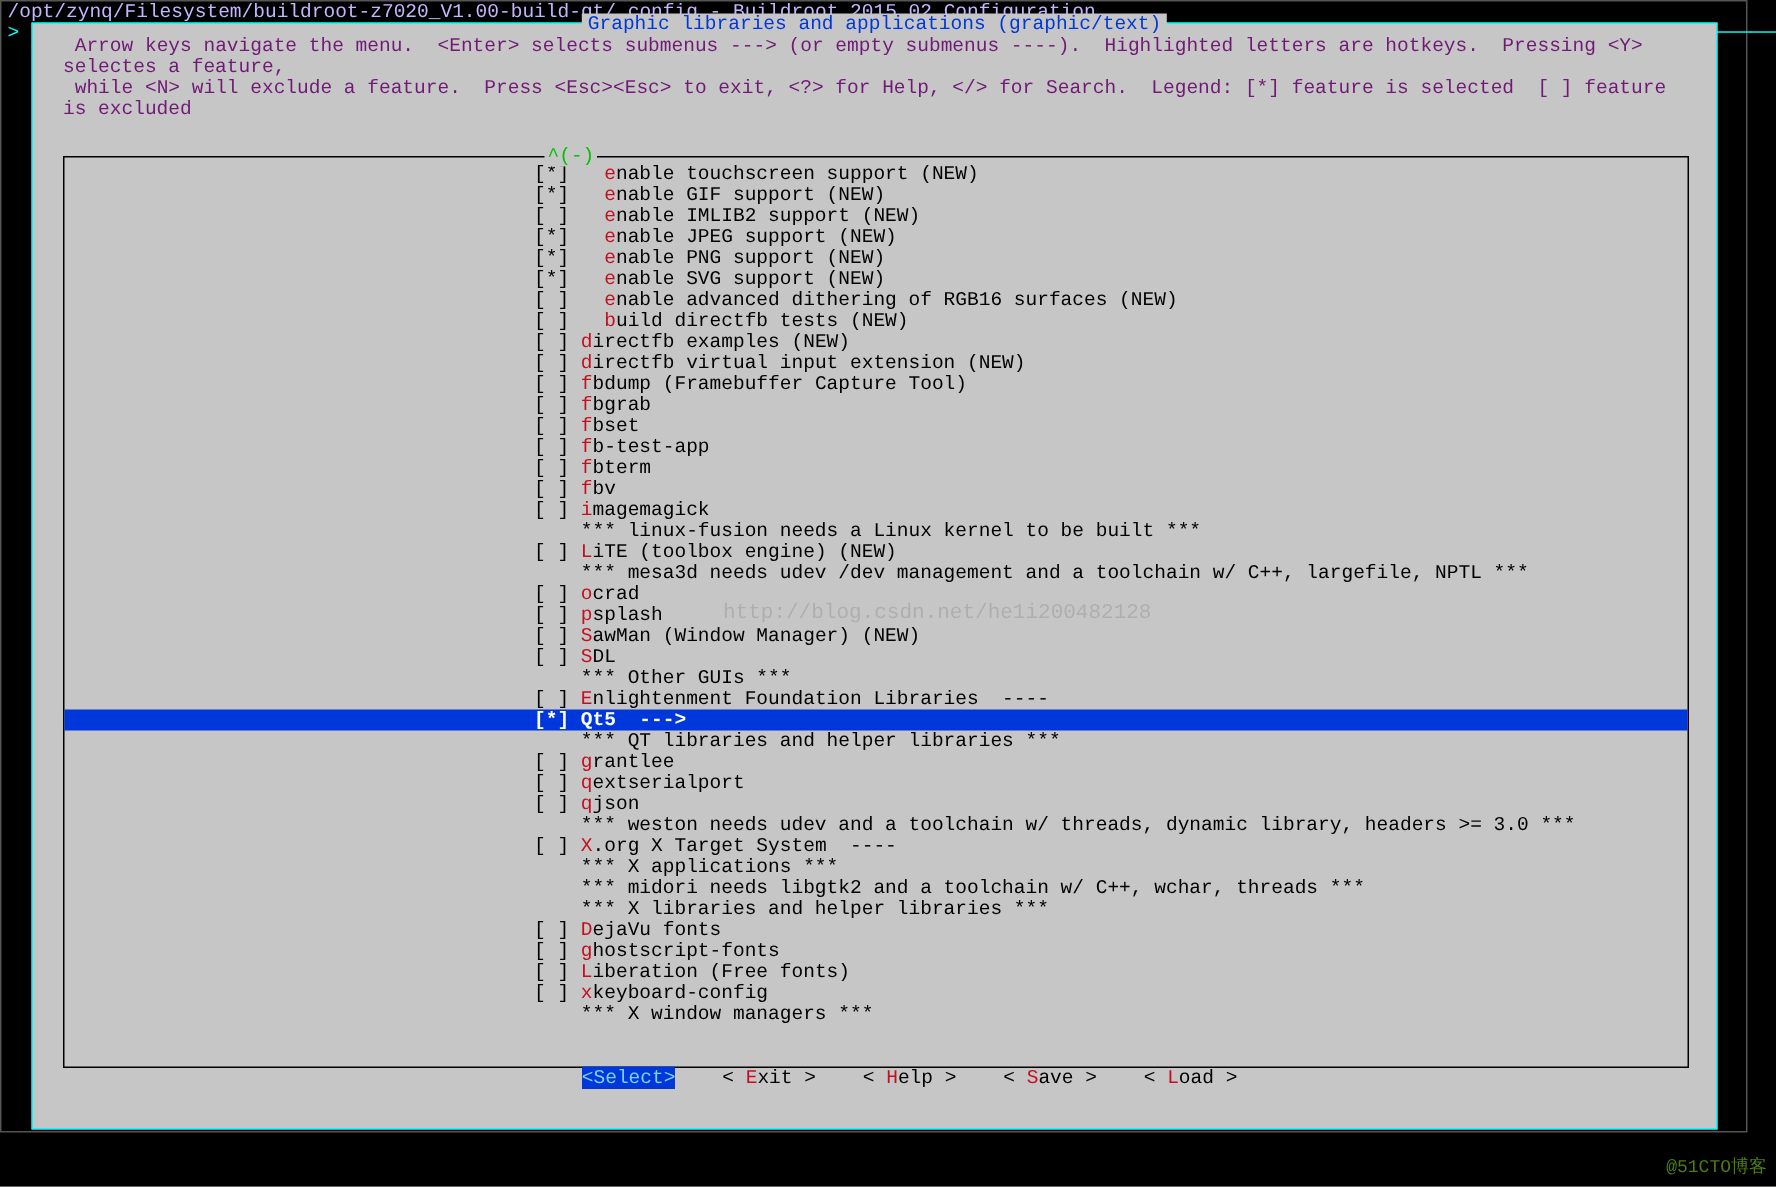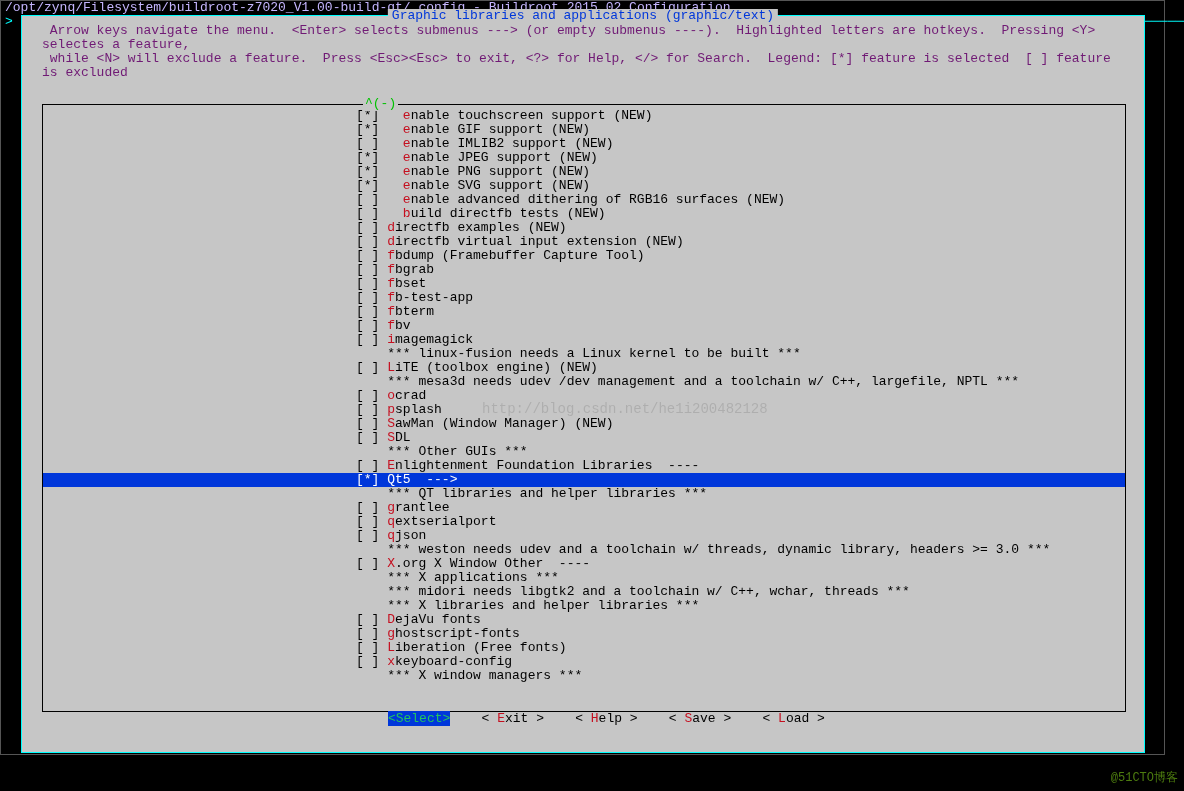--- a/index.html
+++ b/index.html
@@ -79,34 +79,35 @@
   .menu-item {
     white-space: pre;
     padding: 0 0 0 313px;
     color: #000;
     cursor: pointer;
   }
   .menu-item .hotkey { color: #c50f1f; }
   .menu-item.selected {
     background: #0037da;
     color: #fff;
+    font-weight: bold;
   }
   .menu-item.selected .hotkey { color: #fff; }
   .buttons {
     position: absolute;
     bottom: 12px;
     left: 0;
     width: 100%;
     text-align: center;
     white-space: pre;
     color: #000;
   }
   .btn-selected {
     background: #0037da;
-    color: #22c55e;
+    color: #7dd3fc;
   }
   .btn .hotkey { color: #c50f1f; }
   .watermark {
     position: absolute;
     top: 386px;
     left: 460px;
     color: rgba(0,0,0,0.12);
     font-size: 14px;
     pointer-events: none;
   }
@@ -157,21 +158,21 @@
           <div class="menu-item"><span>[ ] </span><span class="hotkey">S</span><span>awMan (Window Manager) (NEW)</span></div>
           <div class="menu-item"><span>[ ] </span><span class="hotkey">S</span><span>DL</span></div>
           <div class="menu-item"><span>    </span><span>*** Other GUIs ***</span></div>
           <div class="menu-item"><span>[ ] </span><span class="hotkey">E</span><span>nlightenment Foundation Libraries  ----</span></div>
           <div class="menu-item selected"><span>[*] </span><span class="hotkey">Q</span><span>t5  ---&gt;</span></div>
           <div class="menu-item"><span>    </span><span>*** QT libraries and helper libraries ***</span></div>
           <div class="menu-item"><span>[ ] </span><span class="hotkey">g</span><span>rantlee</span></div>
           <div class="menu-item"><span>[ ] </span><span class="hotkey">q</span><span>extserialport</span></div>
           <div class="menu-item"><span>[ ] </span><span class="hotkey">q</span><span>json</span></div>
           <div class="menu-item"><span>    </span><span>*** weston needs udev and a toolchain w/ threads, dynamic library, headers &gt;= 3.0 ***</span></div>
-          <div class="menu-item"><span>[ ] </span><span class="hotkey">X</span><span>.org X Window Other  ----</span></div>
+          <div class="menu-item"><span>[ ] </span><span class="hotkey">X</span><span>.org X Target System  ----</span></div>
           <div class="menu-item"><span>    </span><span>*** X applications ***</span></div>
           <div class="menu-item"><span>    </span><span>*** midori needs libgtk2 and a toolchain w/ C++, wchar, threads ***</span></div>
           <div class="menu-item"><span>    </span><span>*** X libraries and helper libraries ***</span></div>
           <div class="menu-item"><span>[ ] </span><span class="hotkey">D</span><span>ejaVu fonts</span></div>
           <div class="menu-item"><span>[ ] </span><span class="hotkey">g</span><span>hostscript-fonts</span></div>
           <div class="menu-item"><span>[ ] </span><span class="hotkey">L</span><span>iberation (Free fonts)</span></div>
           <div class="menu-item"><span>[ ] </span><span class="hotkey">x</span><span>keyboard-config</span></div>
           <div class="menu-item"><span>    </span><span>*** X window managers ***</span></div>
         </div>
     </div>

